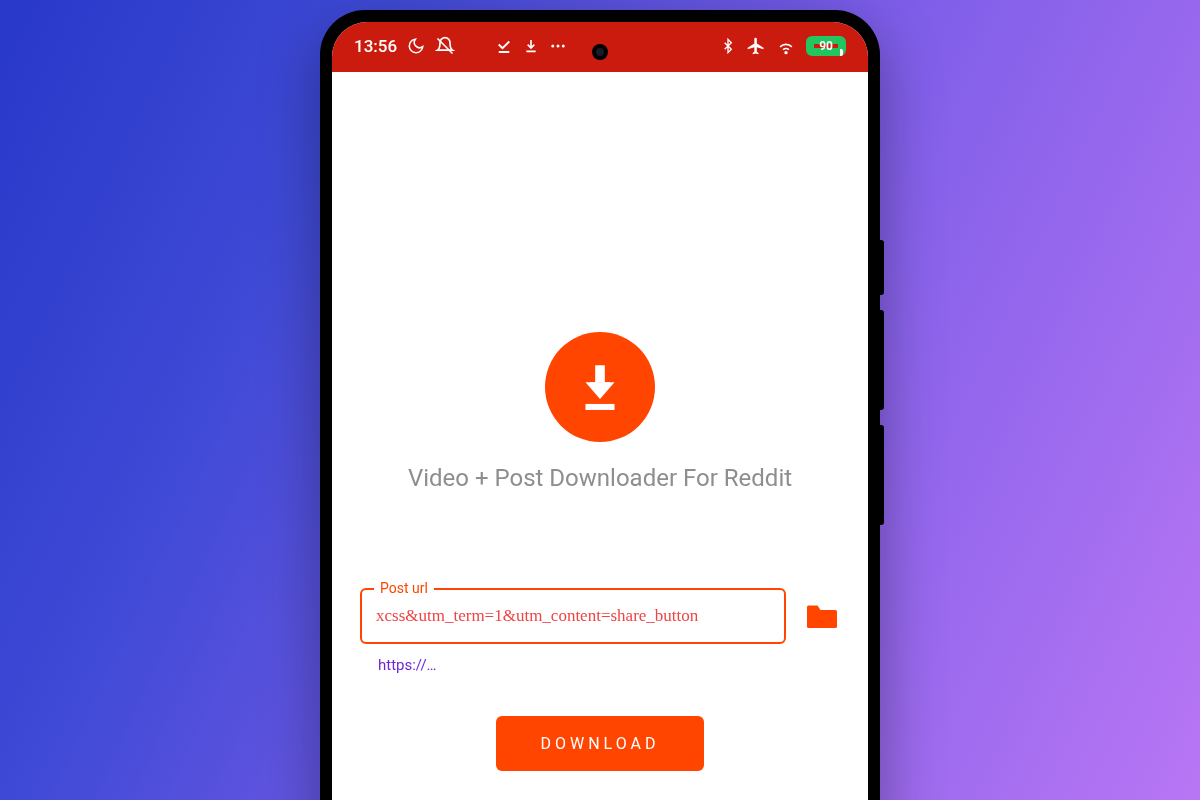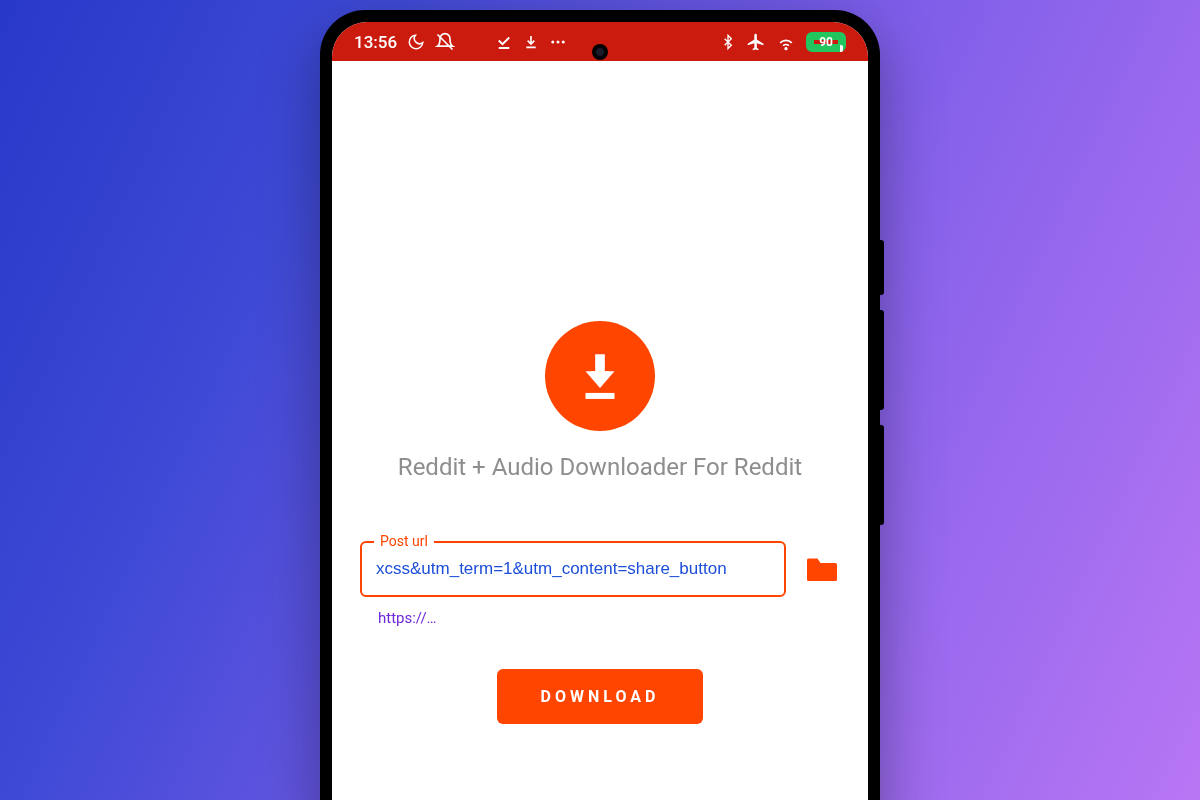--- a/index.html
+++ b/index.html
@@ -3,35 +3,35 @@
 <meta charset="utf-8">
 <style>
 *{margin:0;padding:0;box-sizing:border-box;font-family:-apple-system,BlinkMacSystemFont,"Segoe UI",Roboto,sans-serif}
 body{width:1200px;height:800px;overflow:hidden;background:linear-gradient(115deg,#2838c9 0%,#3f4ad6 25%,#7a5ce8 55%,#b876f4 100%);display:flex;align-items:center;justify-content:center}
 .phone{width:560px;height:1100px;margin-top:320px;background:#000;border-radius:45px;padding:12px;position:relative;box-shadow:0 20px 60px rgba(0,0,0,.35)}
 .side-btn{position:absolute;right:-4px;background:#000;width:4px;border-radius:0 3px 3px 0}
 .sb1{top:230px;height:55px}.sb2{top:300px;height:100px}.sb3{top:415px;height:100px}
 .screen{width:100%;height:100%;background:#fff;border-radius:35px;overflow:hidden;display:flex;flex-direction:column;position:relative}
 .camera{position:absolute;top:22px;left:50%;transform:translateX(-50%);width:16px;height:16px;background:#000;border-radius:50%;z-index:5}
 .camera::after{content:"";position:absolute;top:4px;left:4px;width:8px;height:8px;background:#1a1a2a;border-radius:50%}
-.statusbar{background:#cb1b0f;color:#fff;height:39px;display:flex;align-items:flex-start;justify-content:space-between;padding:10px 22px;font-size:17px;font-weight:500}
+.statusbar{background:#cb1b0f;color:#fff;height:50px;display:flex;align-items:flex-end;justify-content:space-between;padding:16px 22px;font-size:17px;font-weight:500}
 .sb-left,.sb-right{display:flex;align-items:center;gap:10px}
 .icon{display:inline-flex;align-items:center;justify-content:center}
 .battery{display:inline-flex;align-items:center;border:8px solid #22c55e;border-radius:6px;padding:1px 5px;font-size:12px;font-weight:700;position:relative;height:20px;line-height:1}
 .battery::after{content:"";position:absolute;right:-5px;top:5px;width:3px;height:7px;background:#fff;border-radius:0 2px 2px 0}
 .content{flex:1;display:flex;flex-direction:column;align-items:center;padding:40px 28px 0}
 .logo{margin-top:220px;width:110px;height:110px;background:#ff4500;border-radius:50%;display:flex;align-items:center;justify-content:center}
 .title{margin-top:22px;color:#8e8e8e;font-size:24px;font-weight:400;text-align:center}
-.field-row{display:flex;align-items:center;gap:18px;width:100%;margin-top:60px}
+.field-row{display:flex;align-items:center;gap:18px;width:100%;margin-top:96px}
 .field{flex:1;position:relative;border:2.5px solid #ff4500;border-radius:6px;padding:16px 14px}
 .field-label{position:absolute;top:-10px;left:12px;background:#fff;padding:0 6px;color:#ff4500;font-size:14px}
-.field-input{width:100%;border:none;outline:none;font-size:17px;color:#1d4ed8;font-family:Liberation Sans, sans-serif;background:transparent}
+.field-input{width:100%;border:none;outline:none;font-size:17px;color:#ef4444;font-family:Liberation Serif, serif;background:transparent}
 .folder{width:36px;height:30px}
 .hint{width:100%;text-align:left;padding-left:18px;margin-top:12px;color:#6d28d9;font-size:15px}
-.dl-btn{margin-top:42px;background:#ff4500;color:#fff;border:none;border-radius:6px;padding:18px 44px;font-size:16px;letter-spacing:4px;font-weight:700;cursor:pointer}
+.dl-btn{margin-top:42px;background:#ff4500;color:#fff;border:none;border-radius:6px;padding:18px 44px;font-size:16px;letter-spacing:4px;font-weight:400;cursor:pointer}
 </style>
 </head>
 <body>
 
 <div class="phone">
   <div class="side-btn sb1"></div>
   <div class="side-btn sb2"></div>
   <div class="side-btn sb3"></div>
   <div class="screen">
     <div class="camera"></div>
@@ -99,21 +99,21 @@
     <div class="content">
       <div class="logo">
         <svg width="58" height="58" viewBox="0 0 24 24">
             <path fill="#fff" d="M12 3h0v7h4l-4 5-4-5h4V3z"></path>
             <path fill="#fff" d="M10 3h4v7h-4z"></path>
             <polygon fill="#fff" points="12,17 6,10 18,10"></polygon>
             <rect fill="#fff" x="6" y="19" width="12" height="2.5"></rect>
           </svg>
       </div>
 
-      <div class="title">Reddit + Audio Downloader For Reddit</div>
+      <div class="title">Video + Post Downloader For Reddit</div>
 
       <div class="field-row">
         <div class="field">
           <span class="field-label">Post url</span>
           <input class="field-input" type="text" value="xcss&amp;utm_term=1&amp;utm_content=share_button" style="">
         </div>
         <span class="icon folder">
           <svg width="36" height="30" viewBox="0 0 24 20" fill="#ff4500">
               <path d="M3 3h6l2 3h10a1 1 0 0 1 1 1v10a1 1 0 0 1-1 1H3a1 1 0 0 1-1-1V4a1 1 0 0 1 1-1z"></path>
             </svg>

